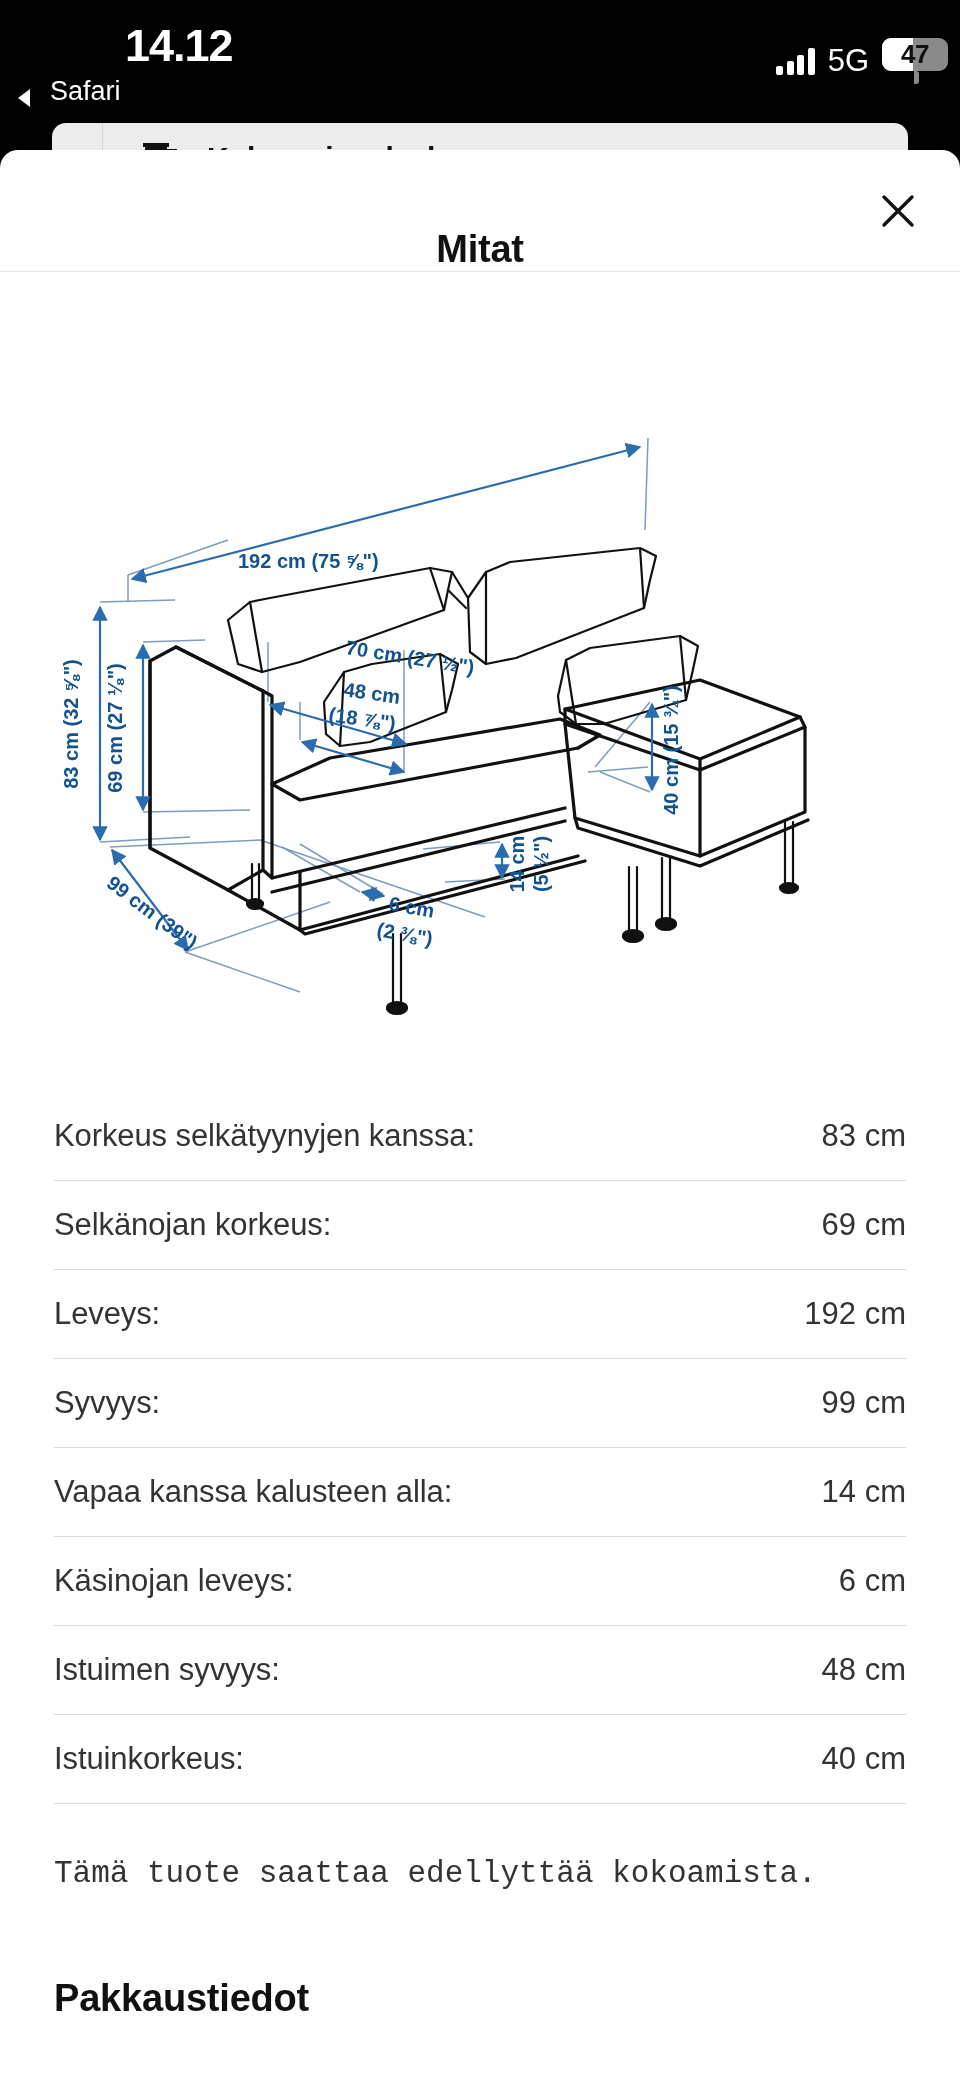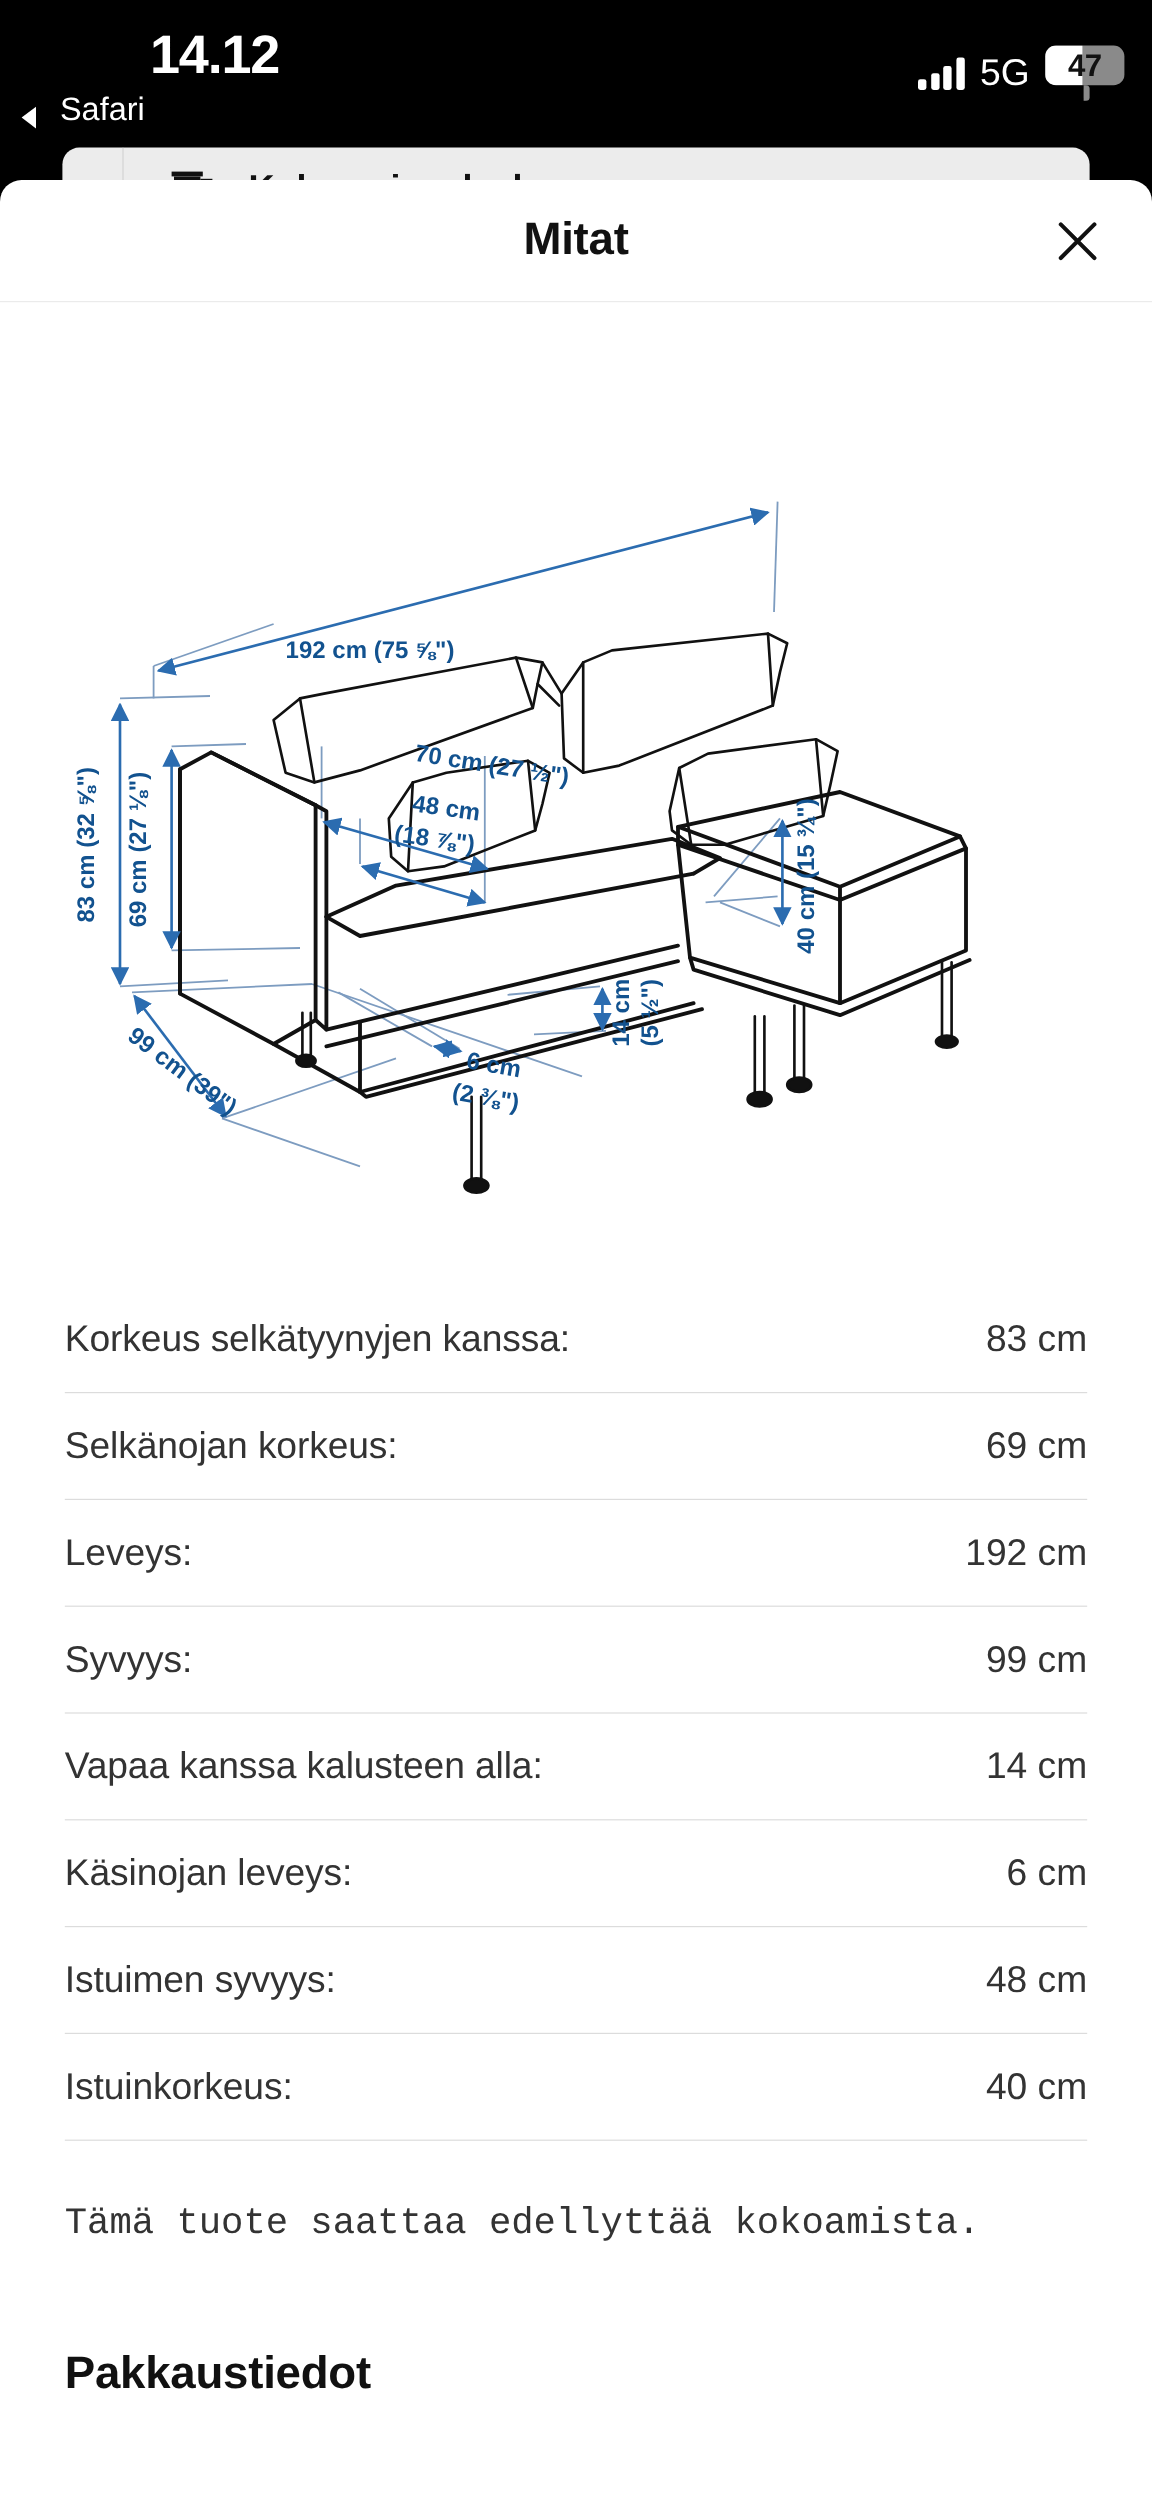--- a/index.html
+++ b/index.html
@@ -24,21 +24,21 @@
     position:absolute; left:18px; top:76px;
     font-size:27px; font-weight:400; color:#fff;
     display:flex; align-items:flex-end; gap:20px;
   }
   .sb-back .tri{
     display:inline-block; width:0;height:0;
     border-top:9px solid transparent; border-bottom:9px solid transparent;
     border-right:12px solid #fff;
   }
   .sb-right{
-    position:absolute; right:23px; top:38px;
+    position:absolute; right:12px; top:38px;
     display:flex; align-items:center; gap:13px;
   }
   .bars{ display:flex; align-items:flex-end; gap:3.5px; height:27px; }
   .bars i{ display:block; width:7px; background:#fff; border-radius:2px; }
   .bars i:nth-child(1){ height:9px; }
   .bars i:nth-child(2){ height:14px; }
   .bars i:nth-child(3){ height:20px; }
   .bars i:nth-child(4){ height:27px; }
   .net{ font-size:31px; font-weight:500; color:#fff; letter-spacing:0; }
   .batt{
@@ -80,22 +80,22 @@
     font-size:30px; font-weight:700; color:#111; margin-top:12px;
     white-space:nowrap;
   }
 
   
   .sheet{
     position:absolute; left:0; top:150px; width:960px; height:1931px;
     background:#fff; border-radius:18px 18px 0 0;
   }
   .sheet-head{
-    position:relative; height:102px;
-    display:flex; align-items:center; justify-content:center;
+    position:relative; height:122px;
+    display:flex; align-items:flex-end; justify-content:center;
     border-bottom:1px solid #e6e6e6;
   }
   .sheet-title{
     font-size:38px; font-weight:700; color:#111; letter-spacing:-0.2px;
   }
   .close-btn{
     position:absolute; right:34px; top:50%; transform:translateY(-50%);
     width:56px; height:56px; display:flex; align-items:center; justify-content:center;
     cursor:pointer; background:none; border:none;
   }

